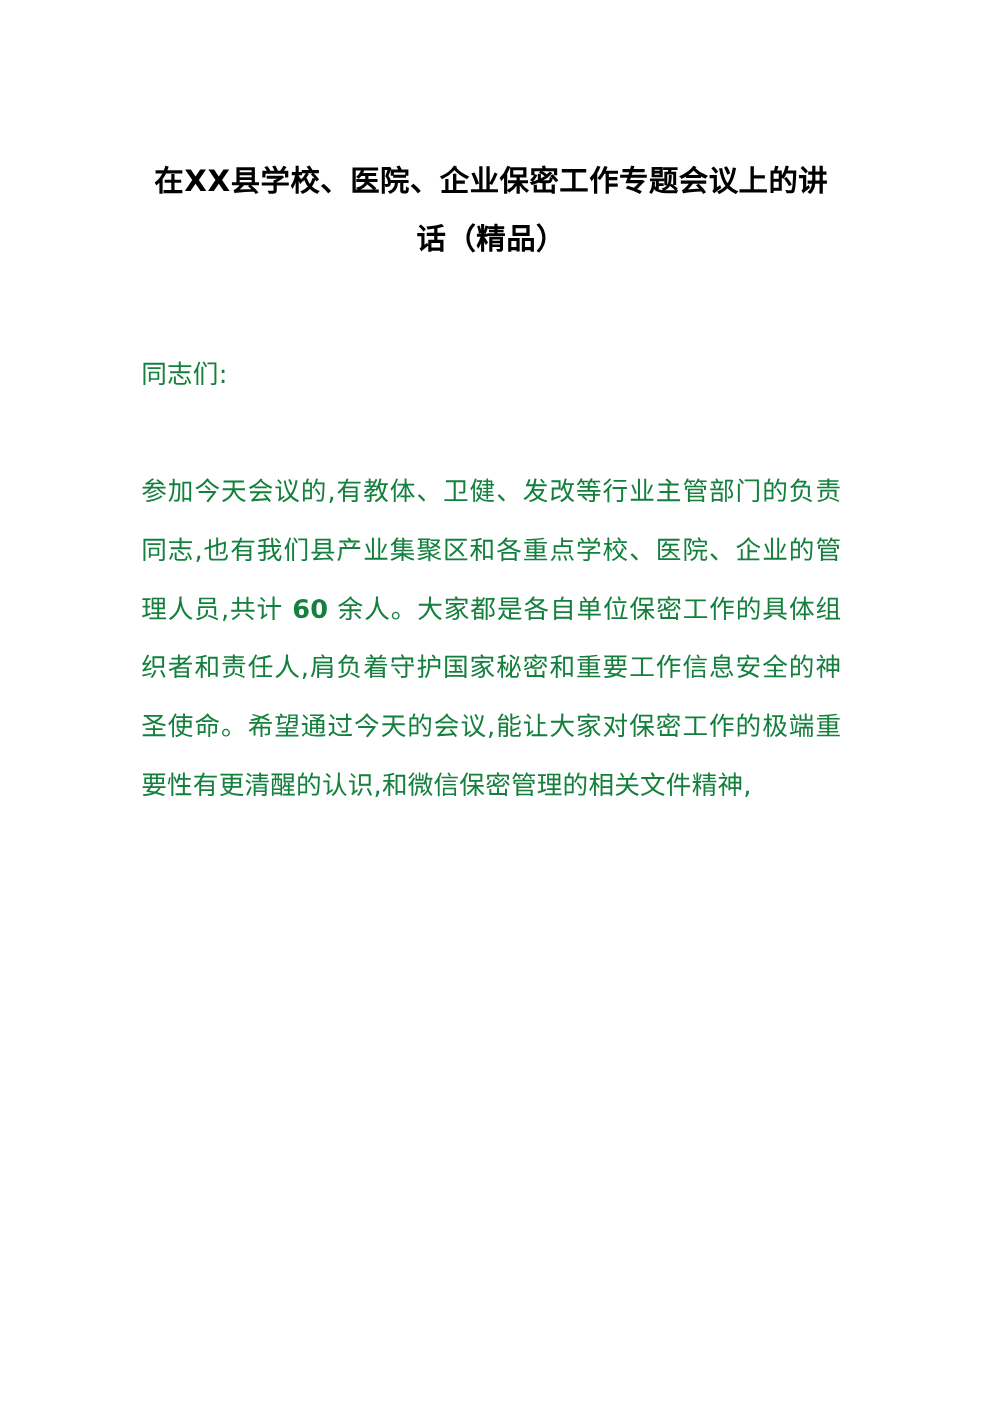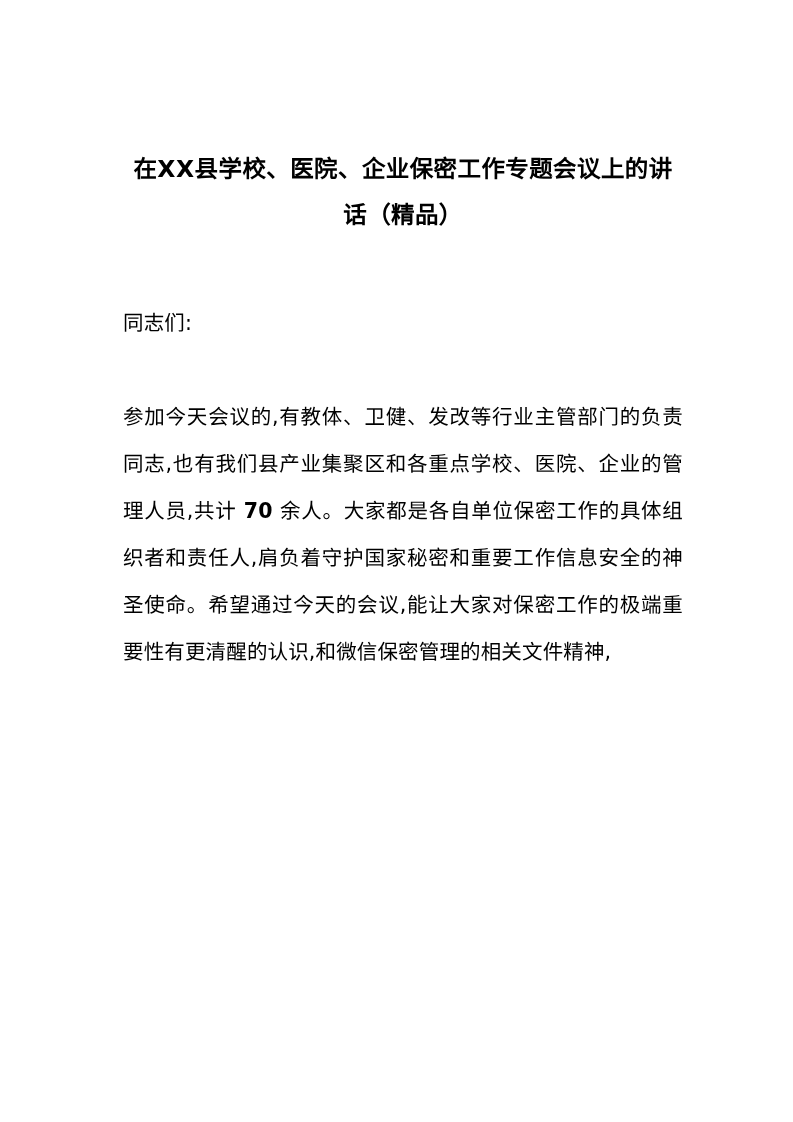--- a/index.html
+++ b/index.html
@@ -19,24 +19,23 @@
   }
 
   .page {
     position: absolute;
     inset: 0;
     background: #ffffff;
   }
 
   .content {
     position: absolute;
-    left: 123px;
+    left: 113px;
     top: 0;
     width: 560px;
-    margin-top: 24px;
   }
 
   
   .doc-title {
     margin: 0;
     padding-top: 122px;
     font-size: 23.5px;
     font-weight: 700;
     line-height: 46px;
     text-align: center;
@@ -53,21 +52,21 @@
     margin-top: 62px;
   }
 
   p.para {
     margin: 0 0 47px 0;
     font-size: 20.5px;
     line-height: 47px;
     text-align: justify;
     text-justify: inter-ideograph;
     letter-spacing: 0.15px;
-    color: #000000;
+    color: #15803d;
   }
   p.para:last-child {
     margin-bottom: 0;
   }
   p.para.salutation {
     text-align: left;
   }
 
   .num-bold {
     font-weight: 700;
@@ -80,17 +79,17 @@
 <div class="page">
   <div class="content">
 
     <h1 class="doc-title"><span>在</span><span class="latin">XX</span><span>县学校、医院、企业保密工作专题会议上的讲</span><span>话（精品）</span></h1>
 
     <div class="body-block">
 
       <p class="para salutation">同志们:</p>
 
 
-      <p class="para"><span>参加今天会议的,有教体、卫健、发改等行业主管部门的负责同志,也有我们县产业集聚区和各重点学校、医院、企业的管理人员,共计 </span><span class="num-bold">70</span><span> 余人。大家都是各自单位保密工作的具体组织者和责任人,肩负着守护国家秘密和重要工作信息安全的神圣使命。希望通过今天的会议,能让大家对保密工作的极端重要性有更清醒的认识,和微信保密管理的相关文件精神,</span></p>
+      <p class="para"><span>参加今天会议的,有教体、卫健、发改等行业主管部门的负责同志,也有我们县产业集聚区和各重点学校、医院、企业的管理人员,共计 </span><span class="num-bold">60</span><span> 余人。大家都是各自单位保密工作的具体组织者和责任人,肩负着守护国家秘密和重要工作信息安全的神圣使命。希望通过今天的会议,能让大家对保密工作的极端重要性有更清醒的认识,和微信保密管理的相关文件精神,</span></p>
 
     </div>
   </div>
 </div>
 
 </body></html>

